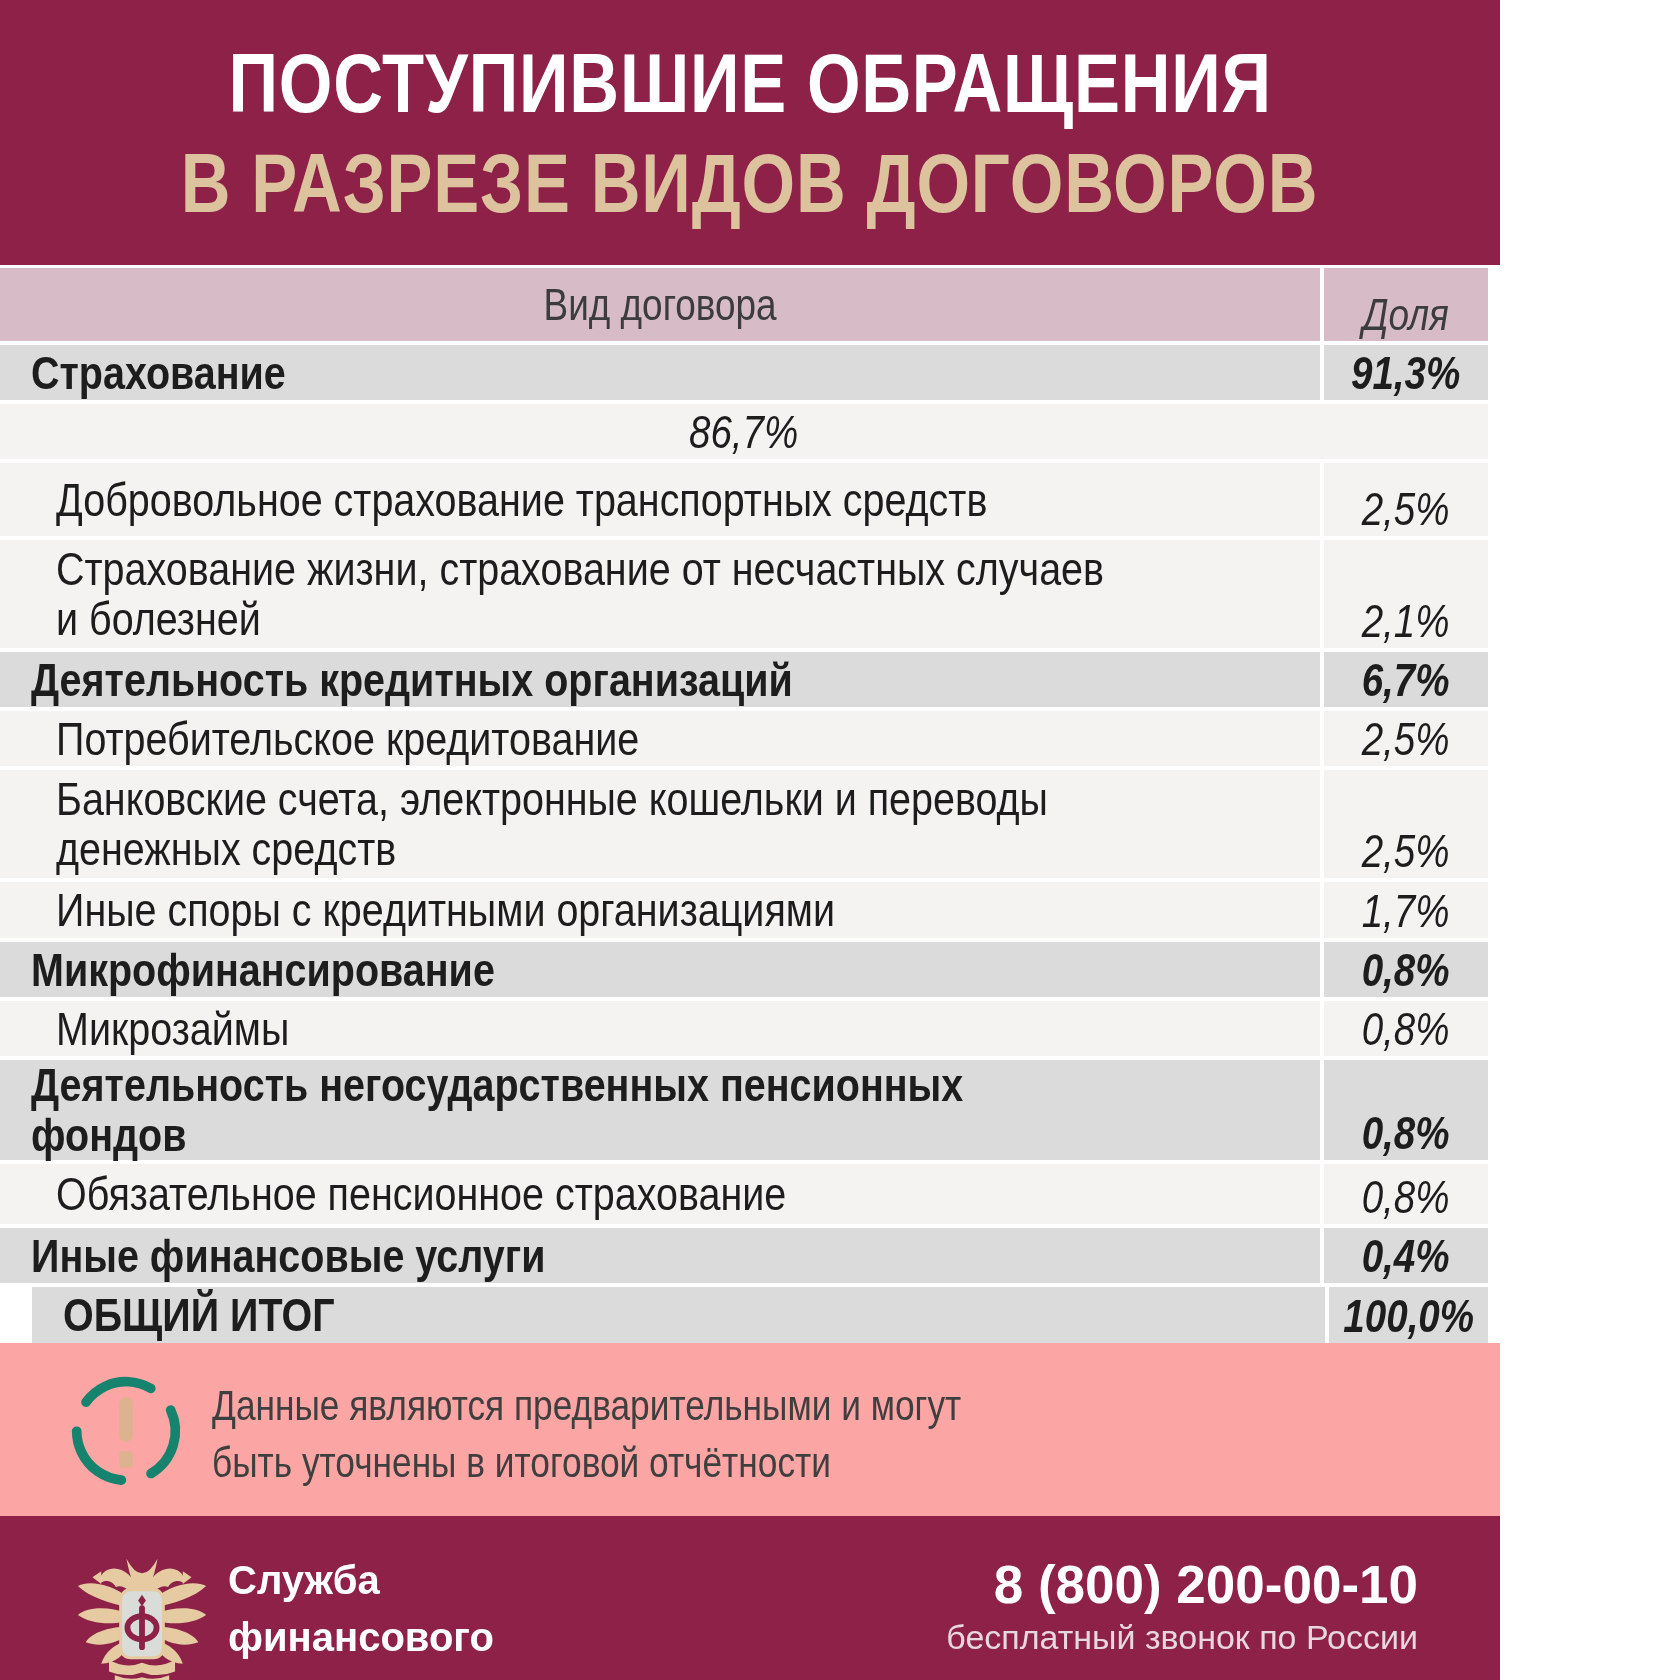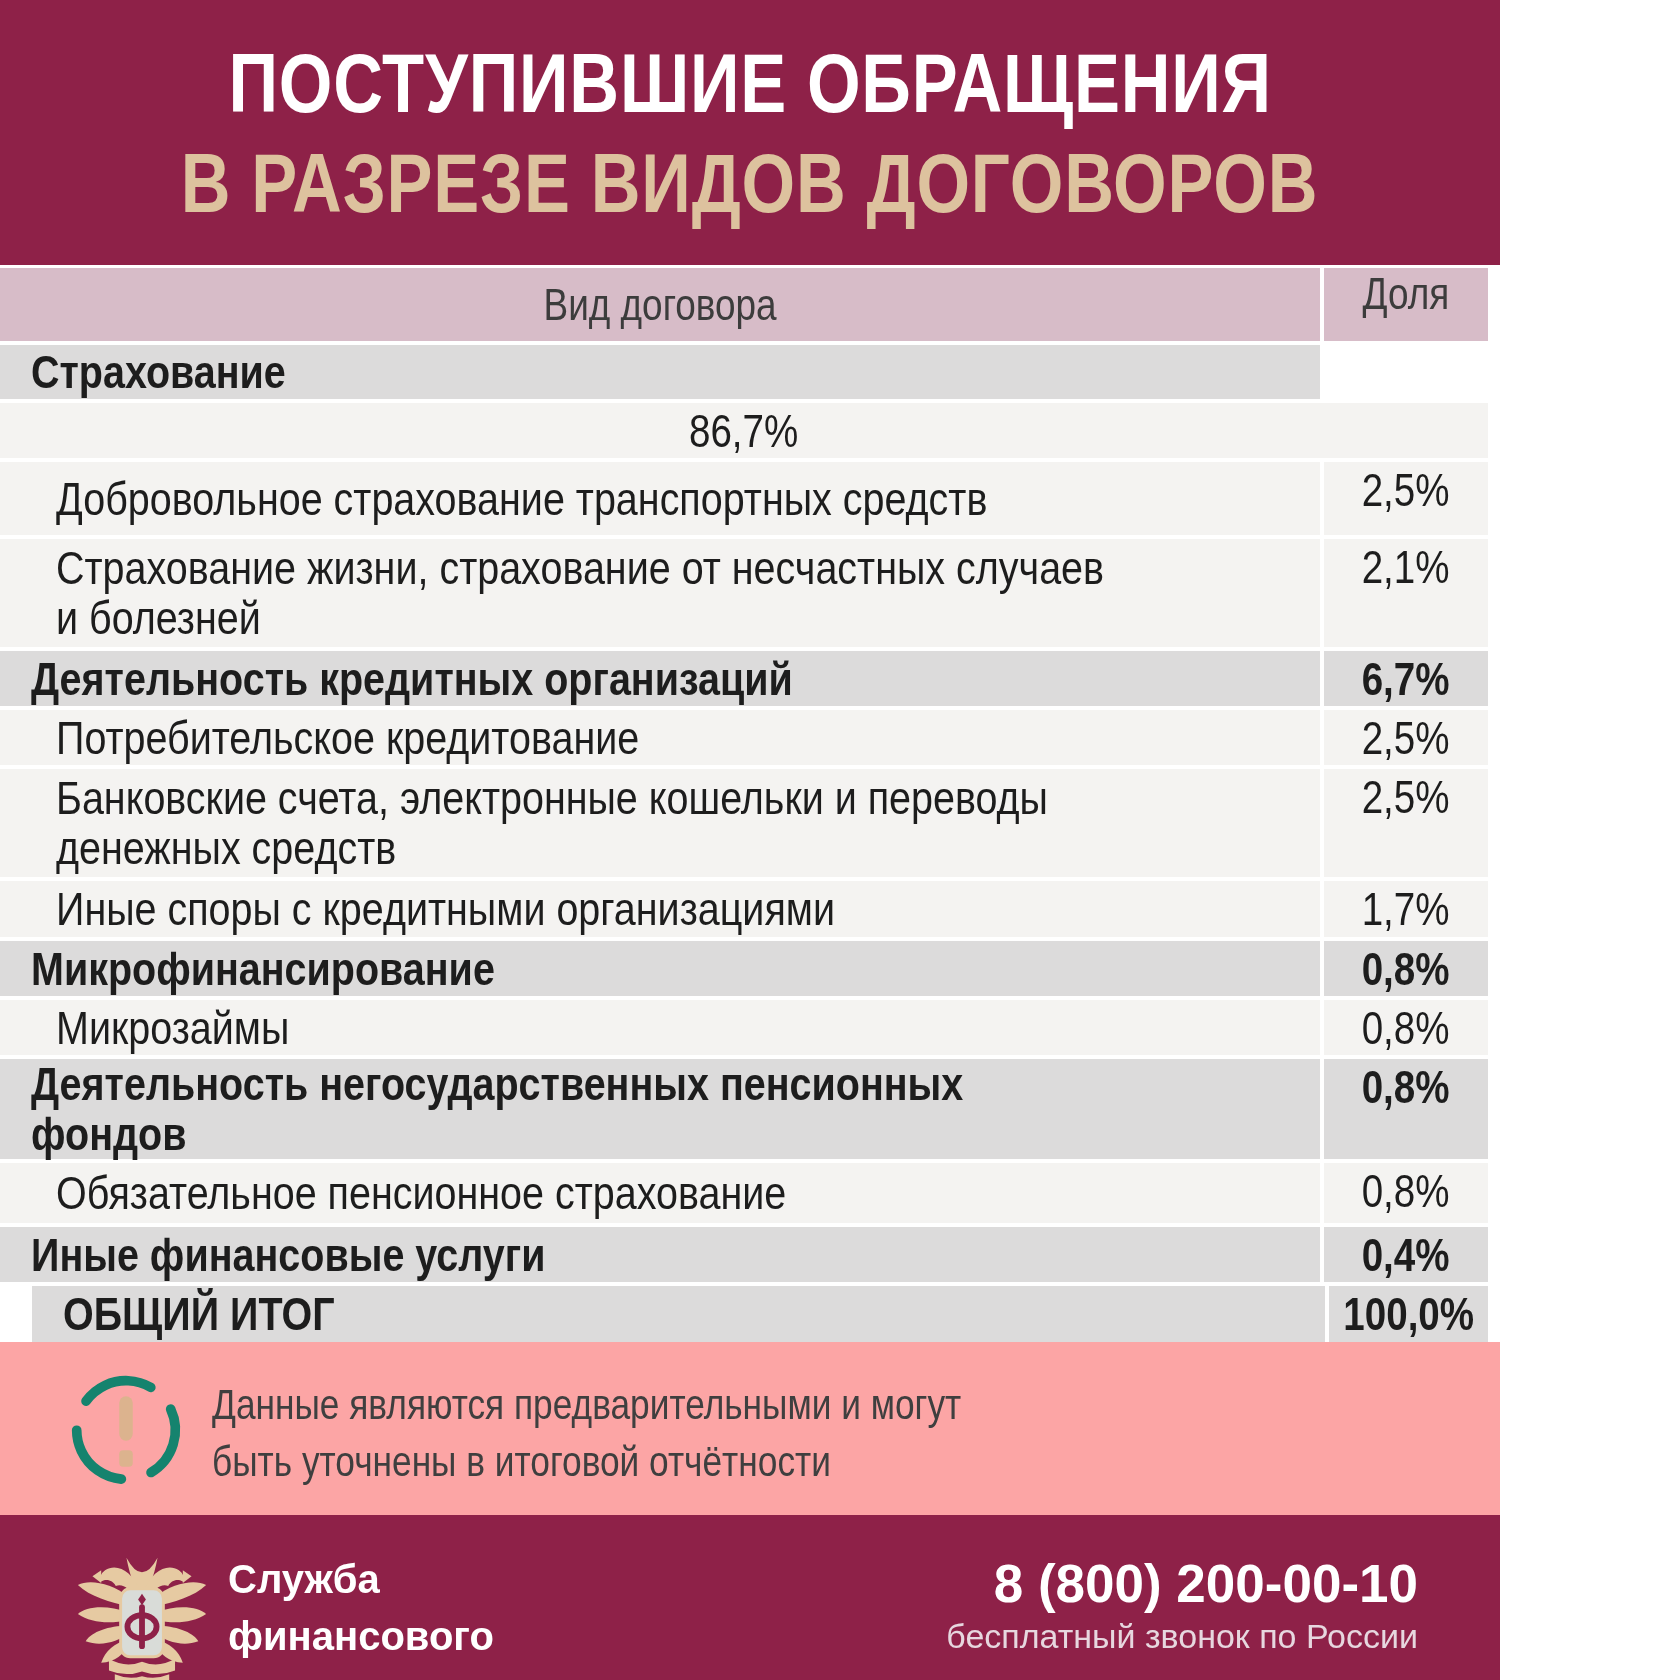--- a/index.html
+++ b/index.html
@@ -15,21 +15,21 @@
           align-items:center;justify-content:center;gap:16px;}
   .title1{color:#ffffff;font-size:84px;font-weight:700;letter-spacing:1px;line-height:1;}
   .title2{color:#ddc29e;font-size:84px;font-weight:700;letter-spacing:1px;line-height:1;}
 
   
   .tbl{padding-top:3px;background:#ffffff;}
   .row{display:flex;gap:4px;padding-right:12px;margin-bottom:4px;font-size:47px;color:#1d1d1d;}
   .row:last-child{margin-bottom:0;}
   .c1{width:1320px;box-sizing:border-box;display:flex;align-items:center;padding-left:31px;line-height:50px;}
   .sub .c1{padding-left:56px;}
-  .c2{flex:1;display:flex;align-items:flex-start;justify-content:center;}
+  .c2{flex:1;display:flex;align-items:flex-end;justify-content:center;font-style:italic;}
   .thead{height:73px;margin-bottom:4px;font-size:45px;color:#3c3c3c;font-weight:400;}
   .thead .c1{justify-content:center;padding-left:0;}
   .thead .c1,.thead .c2{background:#d7bcc8;}
   .gray .c1,.gray .c2{background:#dcdbdb;}
   .light .c1,.light .c2{background:#f4f3f1;}
   .cat{font-weight:700;}
   .total{font-weight:700;margin-left:32px;}
   .h50{min-height:50px}.h52{min-height:52px}.h54{min-height:54px}.h55{min-height:55px}
   .h56{min-height:56px}.h60{min-height:60px}.h73{min-height:73px}.h108{min-height:108px}
 
@@ -65,20 +65,23 @@
           <span class="cond">Вид договора</span>
         </div>
       <div class="c2">
           <span class="cond">Доля</span>
         </div>
     </div>
 
     <div class="row gray cat h54">
       <div class="c1">
           <span class="condL">Страхование</span>
+        </div>
+      <div class="c2">
+          <span class="cond">91,3%</span>
         </div>
     </div>
     <div class="row light sub h50">
       <div class="c2">
           <span class="cond">86,7%</span>
         </div>
     </div>
     <div class="row light sub h73">
       <div class="c1">
           <span class="condL">Добровольное страхование транспортных средств</span>

